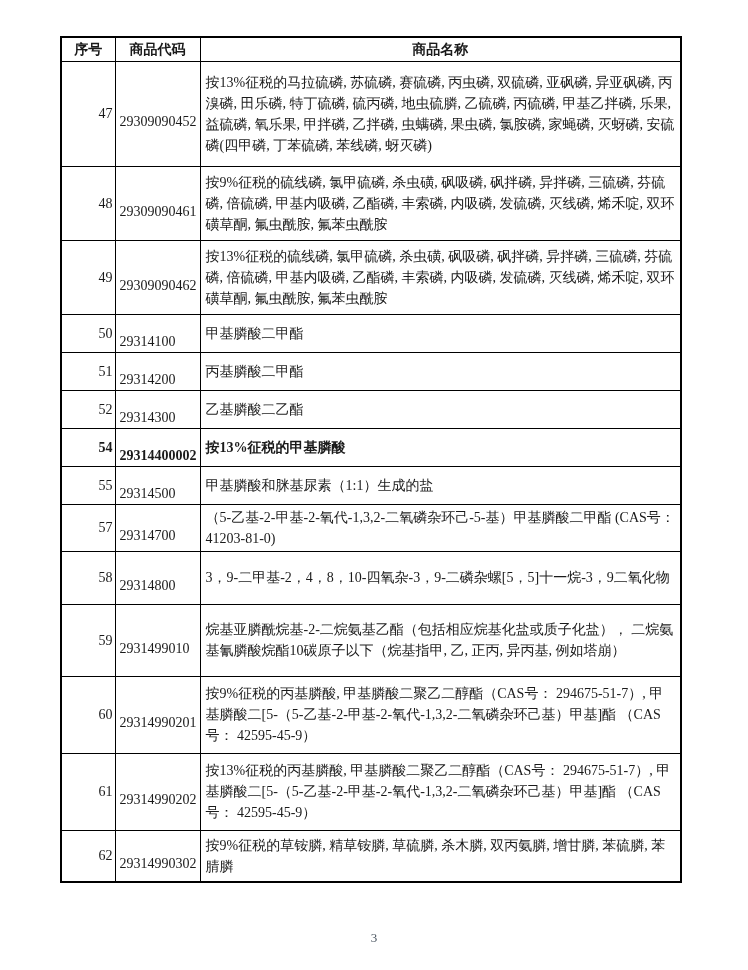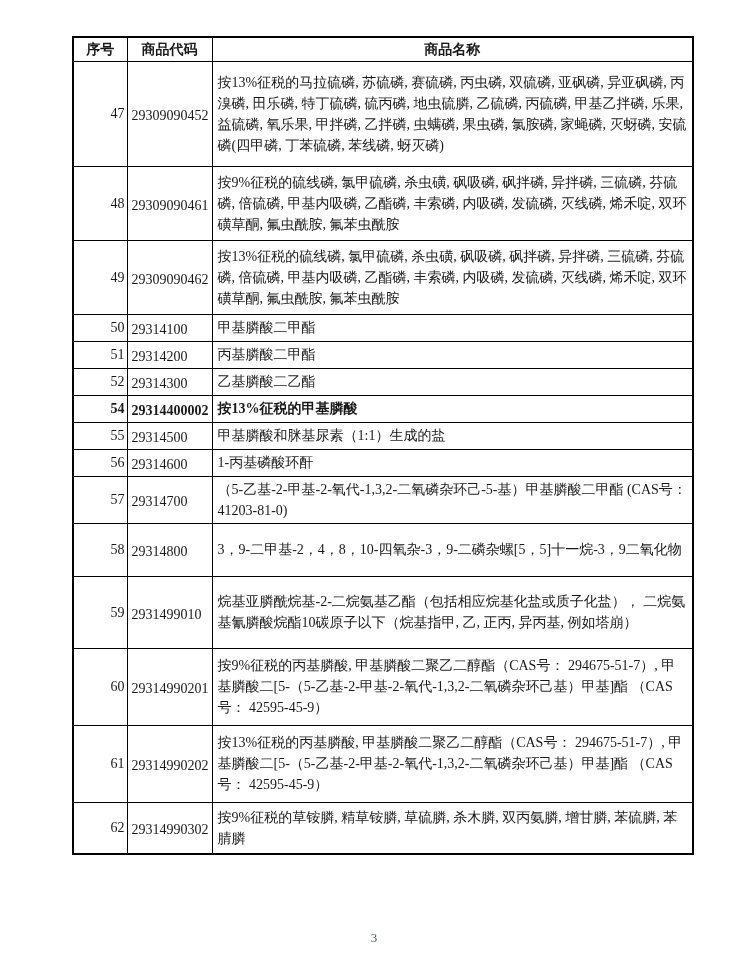--- a/index.html
+++ b/index.html
@@ -11,21 +11,21 @@
     position: relative;
     overflow: hidden;
   }
   .page {
     position: relative;
     width: 748px; height: 970px;
     background: #ffffff;
   }
   table.commodity {
     position: absolute;
-    left: 72px; top: 36px;
+    left: 60px; top: 36px;
     width: 620px;
     border-collapse: collapse;
     table-layout: fixed;
     border: 2px solid #000;
   }
   table.commodity th, table.commodity td {
     border: 1.5px solid #000;
     vertical-align: middle;
     font-size: 14px;
     line-height: 21px;
@@ -40,21 +40,21 @@
     text-align: center;
     height: 24px;
     padding: 0 2px;
   }
   td.no-cell {
     text-align: right;
     padding: 0 2px;
   }
   td.code-cell {
     text-align: left;
-    padding: 4px 2px 0 4px;
+    padding: 16px 2px 0 4px;
     letter-spacing: 0px;
     white-space: nowrap;
     overflow: hidden;
   }
   td.name-cell {
     text-align: left;
     padding: 2px 4px 2px 5px;
     word-break: break-all;
   }
   .page-number {
@@ -118,25 +118,20 @@
       <tr style="height:27px;font-weight:bold;">
         <td class="no-cell">54</td>
         <td class="code-cell">29314400002</td>
         <td class="name-cell">按13%征税的甲基膦酸</td>
       </tr>
       <tr style="height:27px;">
         <td class="no-cell">55</td>
         <td class="code-cell">29314500</td>
         <td class="name-cell">甲基膦酸和脒基尿素（1:1）生成的盐</td>
       </tr>
-      <tr style="height:27px;">
-        <td class="no-cell">56</td>
-        <td class="code-cell">29314600</td>
-        <td class="name-cell">1-丙基磷酸环酐</td>
-      </tr>
       <tr style="height:47px;">
         <td class="no-cell">57</td>
         <td class="code-cell">29314700</td>
         <td class="name-cell">（5-乙基-2-甲基-2-氧代-1,3,2-二氧磷杂环己-5-基）甲基膦酸二甲酯 (CAS号： 41203-81-0)</td>
       </tr>
       <tr style="height:53px;margin-top:48px;">
         <td class="no-cell">58</td>
         <td class="code-cell">29314800</td>
         <td class="name-cell">3，9-二甲基-2，4，8，10-四氧杂-3，9-二磷杂螺[5，5]十一烷-3，9二氧化物</td>
       </tr>

